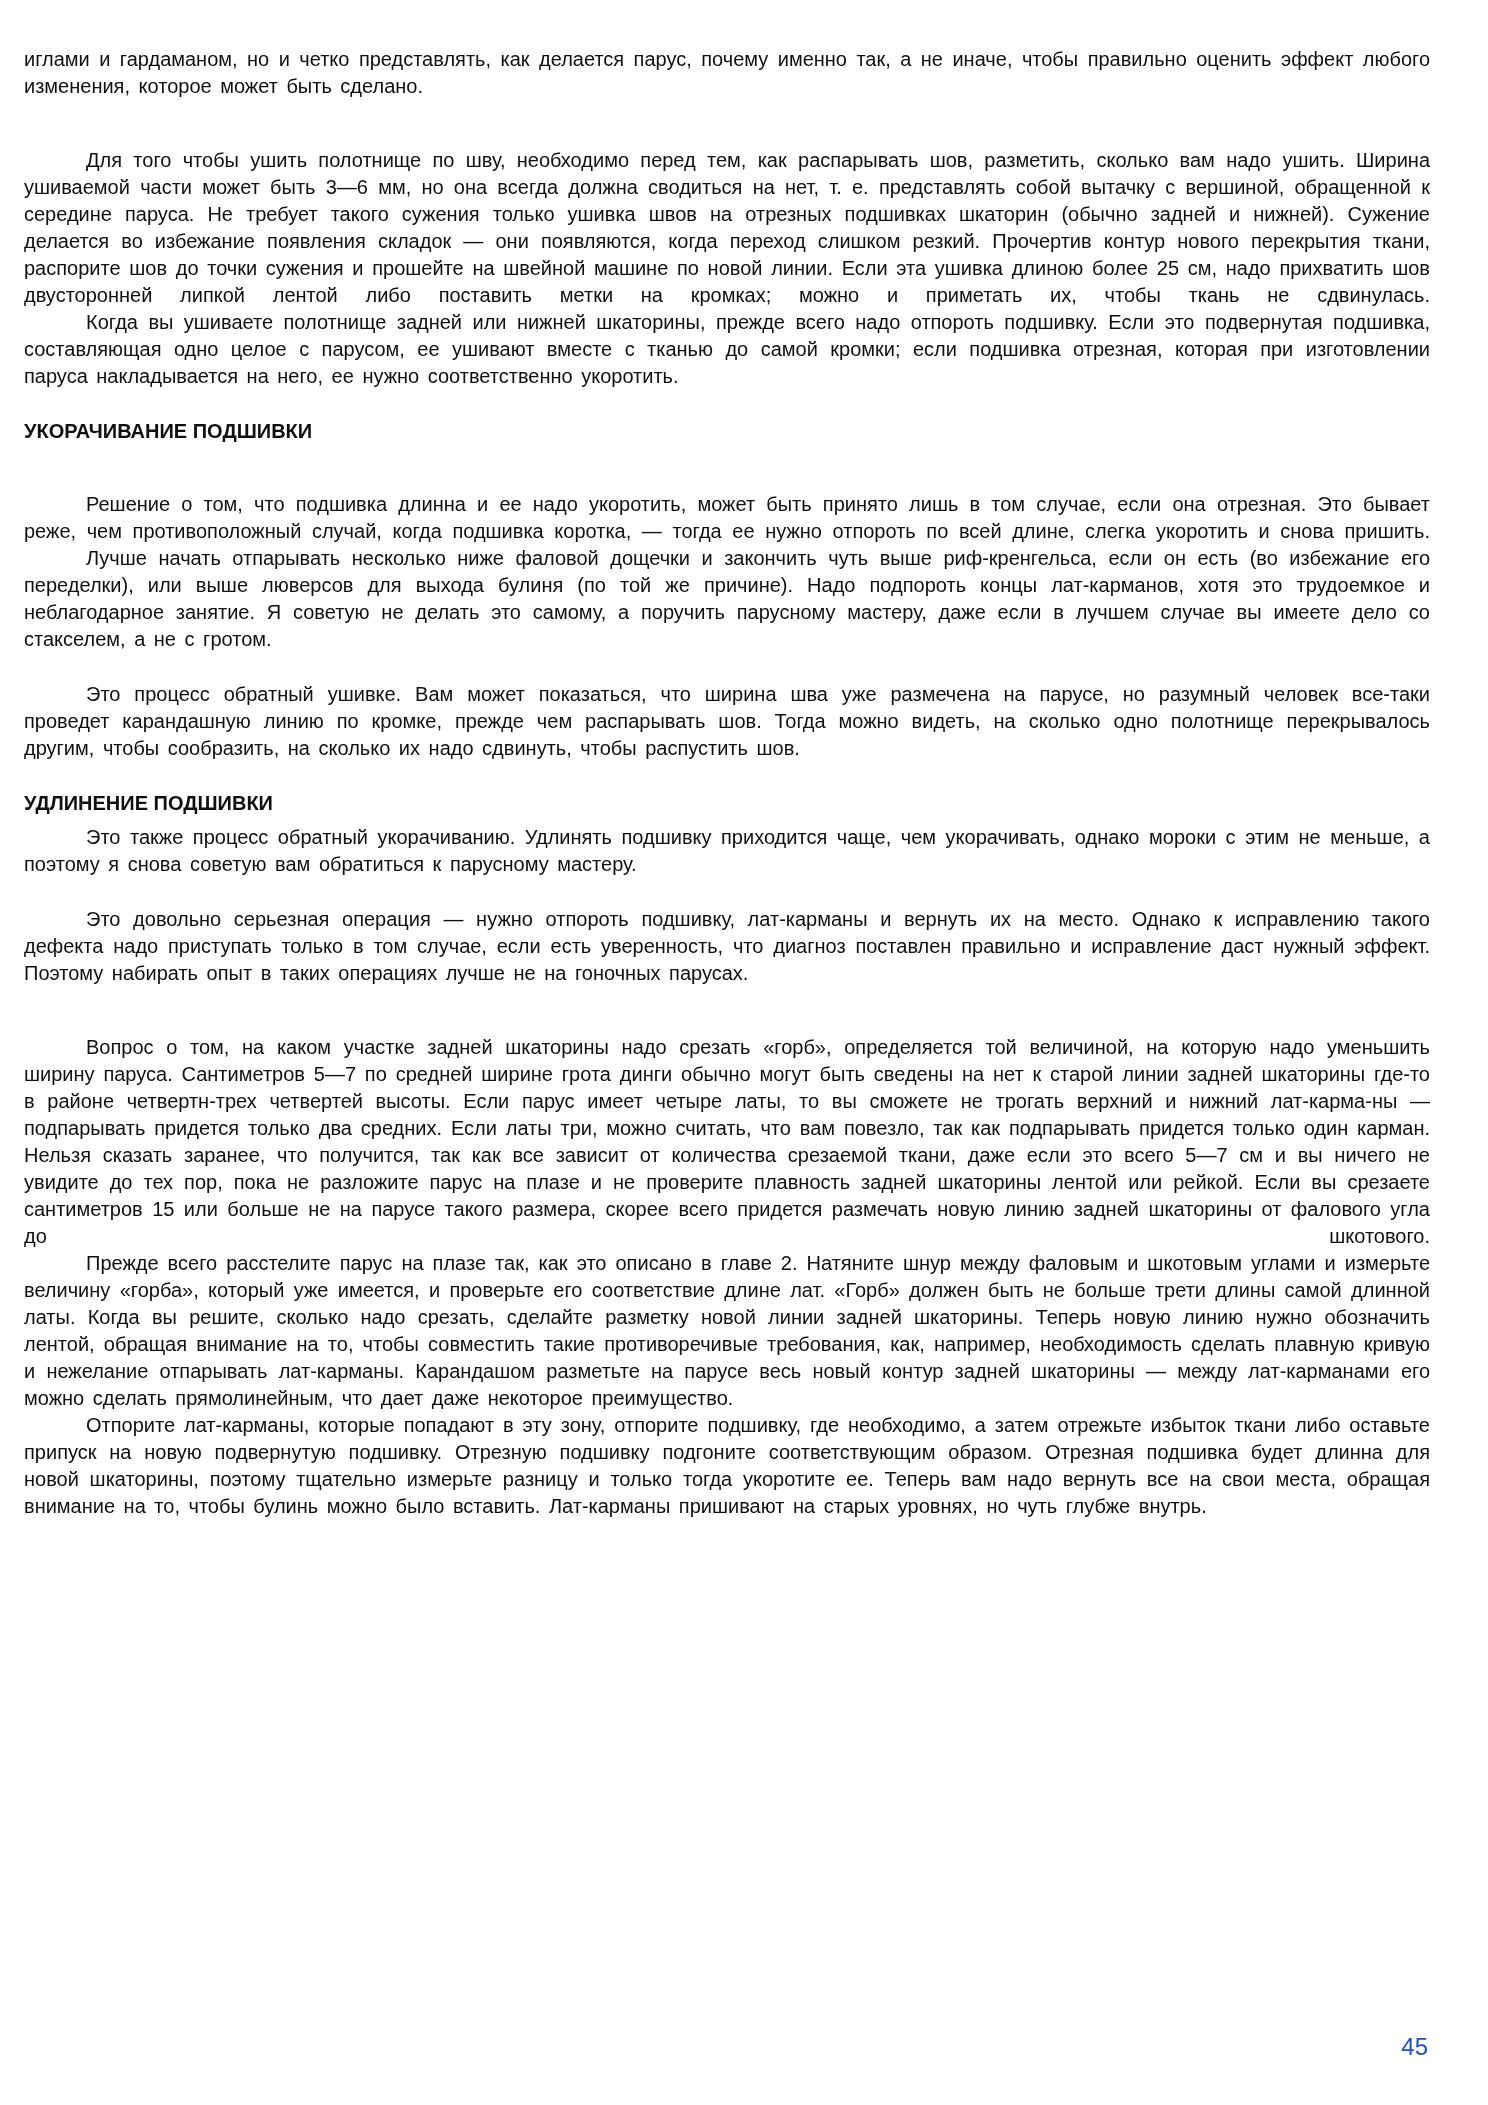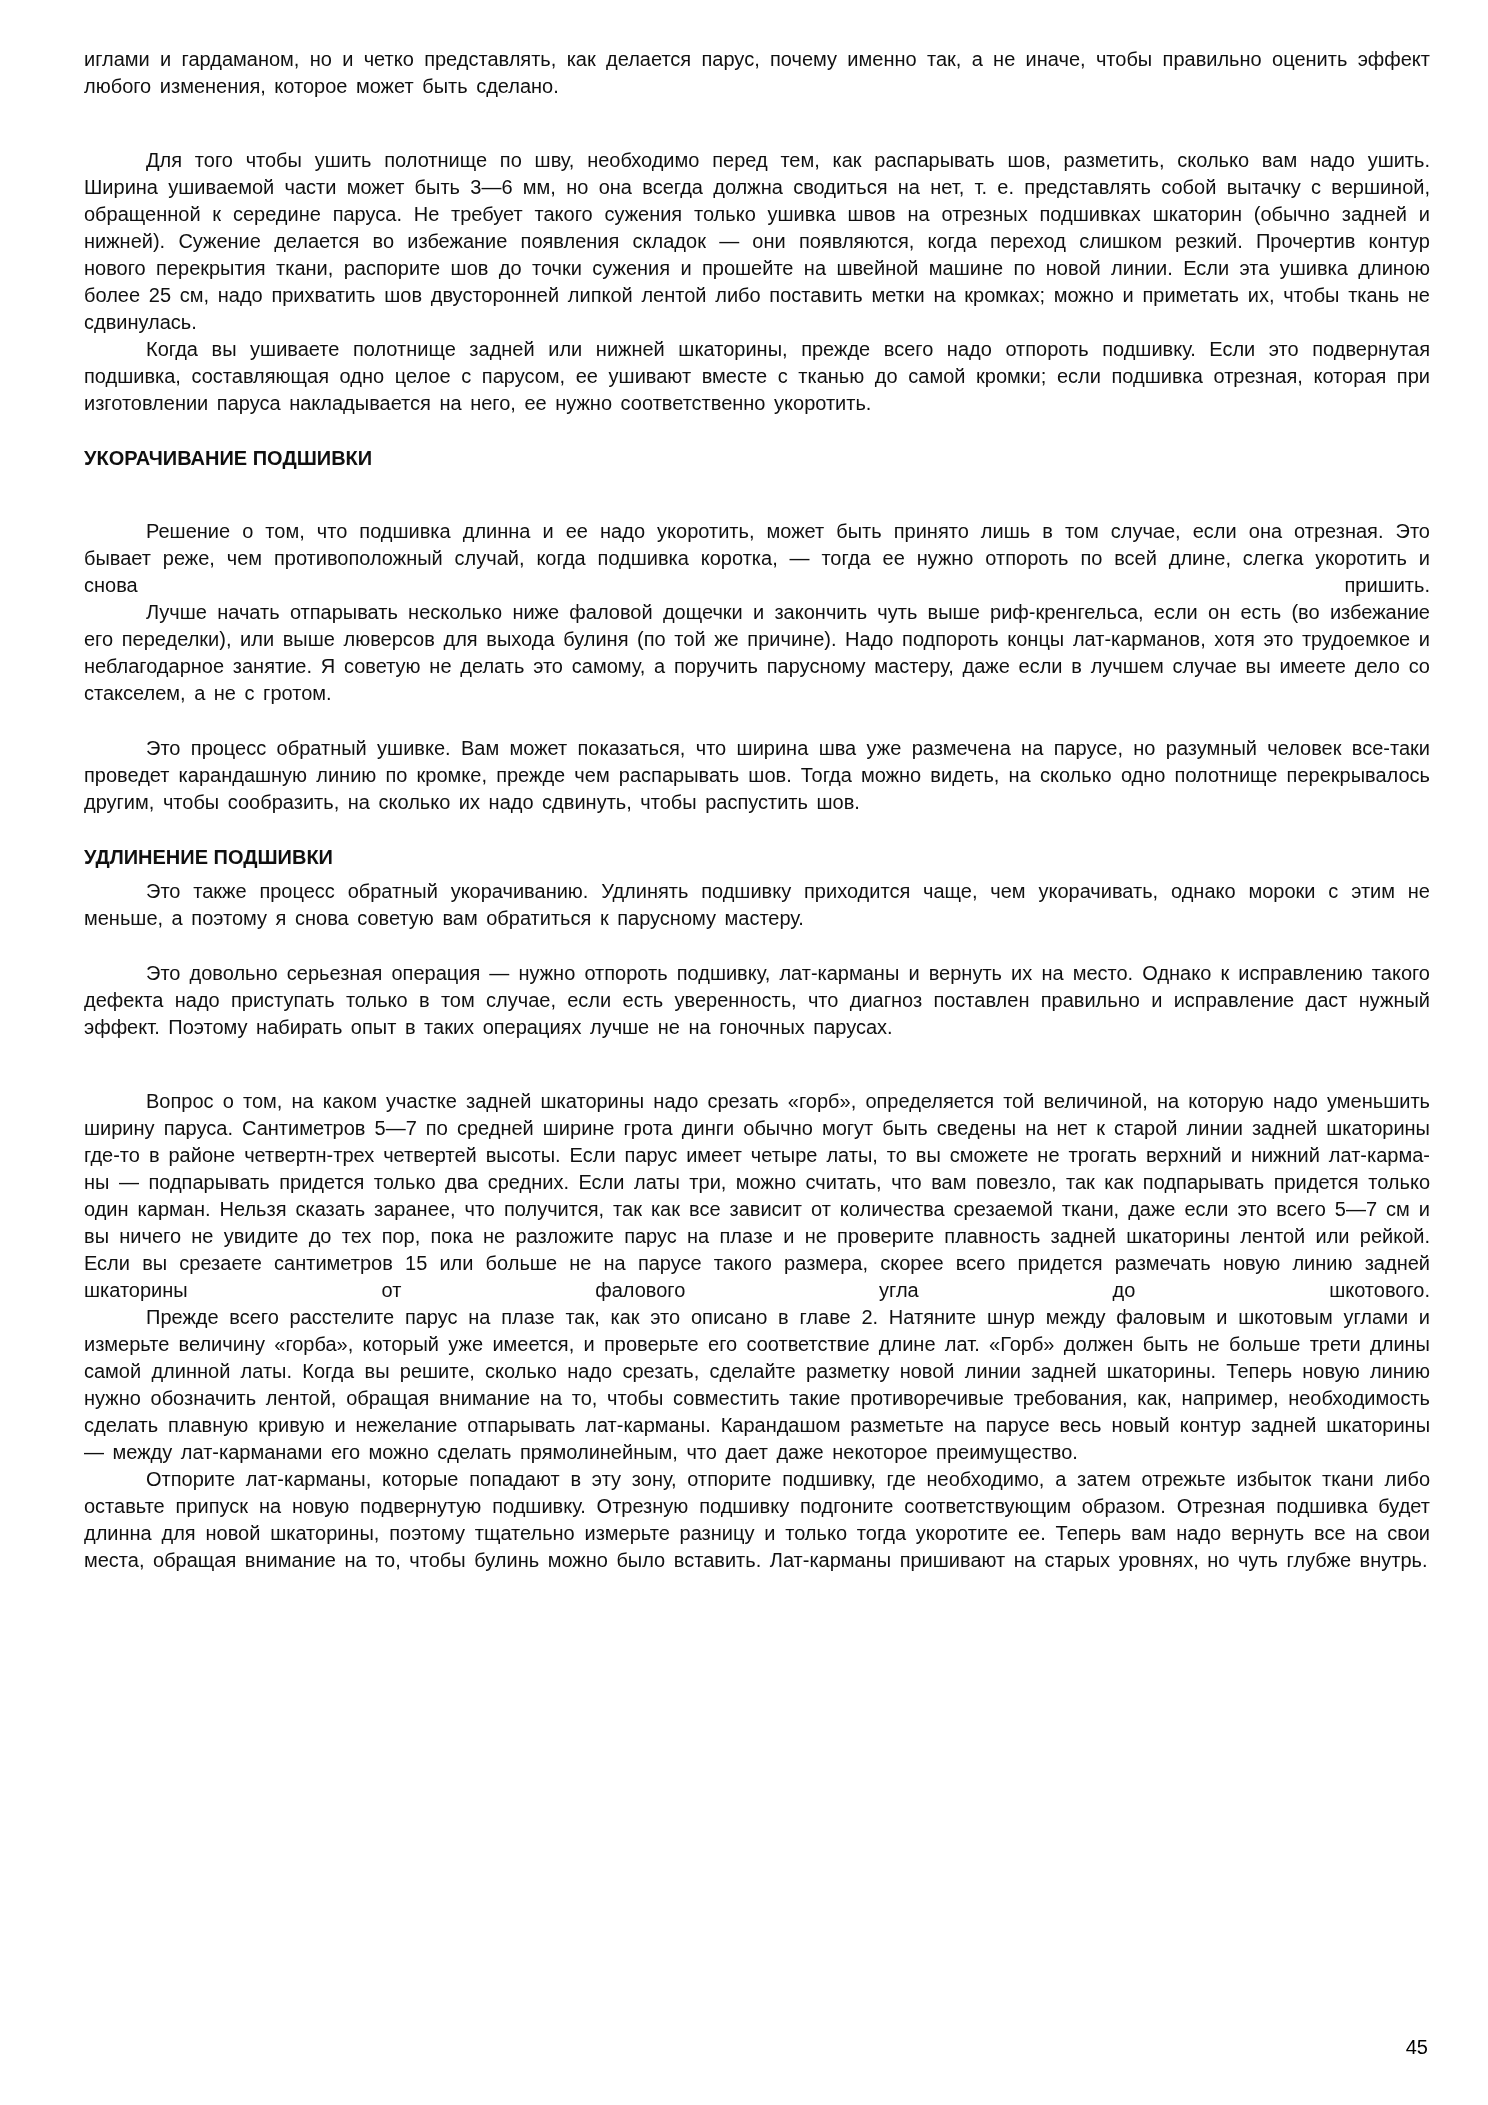--- a/index.html
+++ b/index.html
@@ -11,21 +11,21 @@
     width: 1488px;
     min-height: 2105px;
     position: relative;
     color: #101010;
     font-family: "Liberation Sans", "DejaVu Sans", sans-serif;
   }
   .page {
     box-sizing: border-box;
     width: 1488px;
     min-height: 2105px;
-    padding: 46px 58px 90px 84px;
+    padding: 46px 58px 90px 24px;
     position: relative;
   }
   p.body-par {
     margin: 0;
     font-size: 20px;
     line-height: 27px;
     text-align: justify;
     text-indent: 62px;
     word-spacing: 3px;
   }
@@ -44,23 +44,23 @@
     font-size: 20px;
     line-height: 26px;
     font-weight: bold;
     color: #101010;
     text-align: left;
   }
   .page-number {
     position: absolute;
     right: 60px;
     bottom: 46px;
-    font-size: 20px;
+    font-size: 24px;
     line-height: 24px;
-    color: #000000;
+    color: #1d4ed8;
   }
 </style>
 </head>
 <body>
 
 <div class="page">
 
   <p class="body-par no-indent">иглами и гардаманом, но и четко представлять, как делается парус, почему именно так, а не иначе, чтобы правильно оценить эффект любого изменения, которое может быть сделано.</p>
 
   <section class="doc-section">

